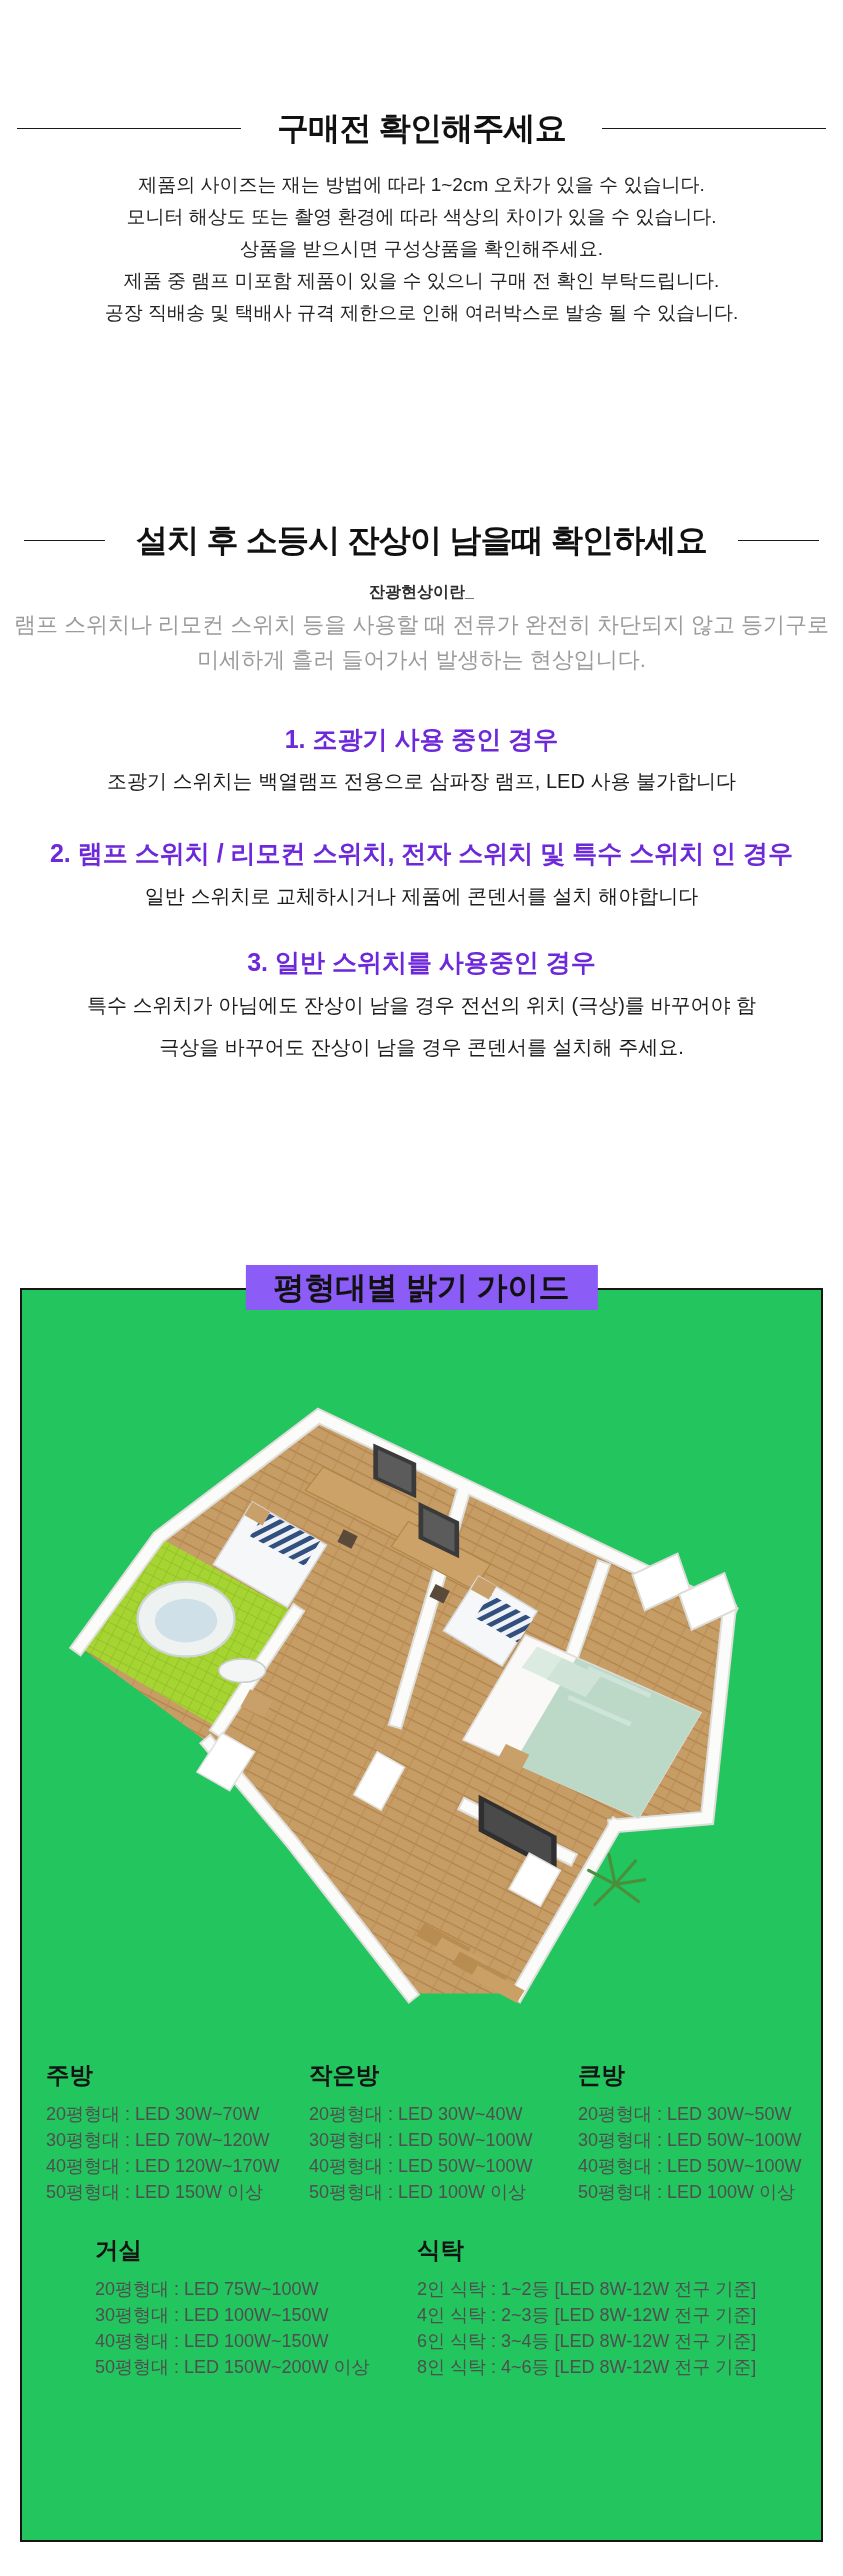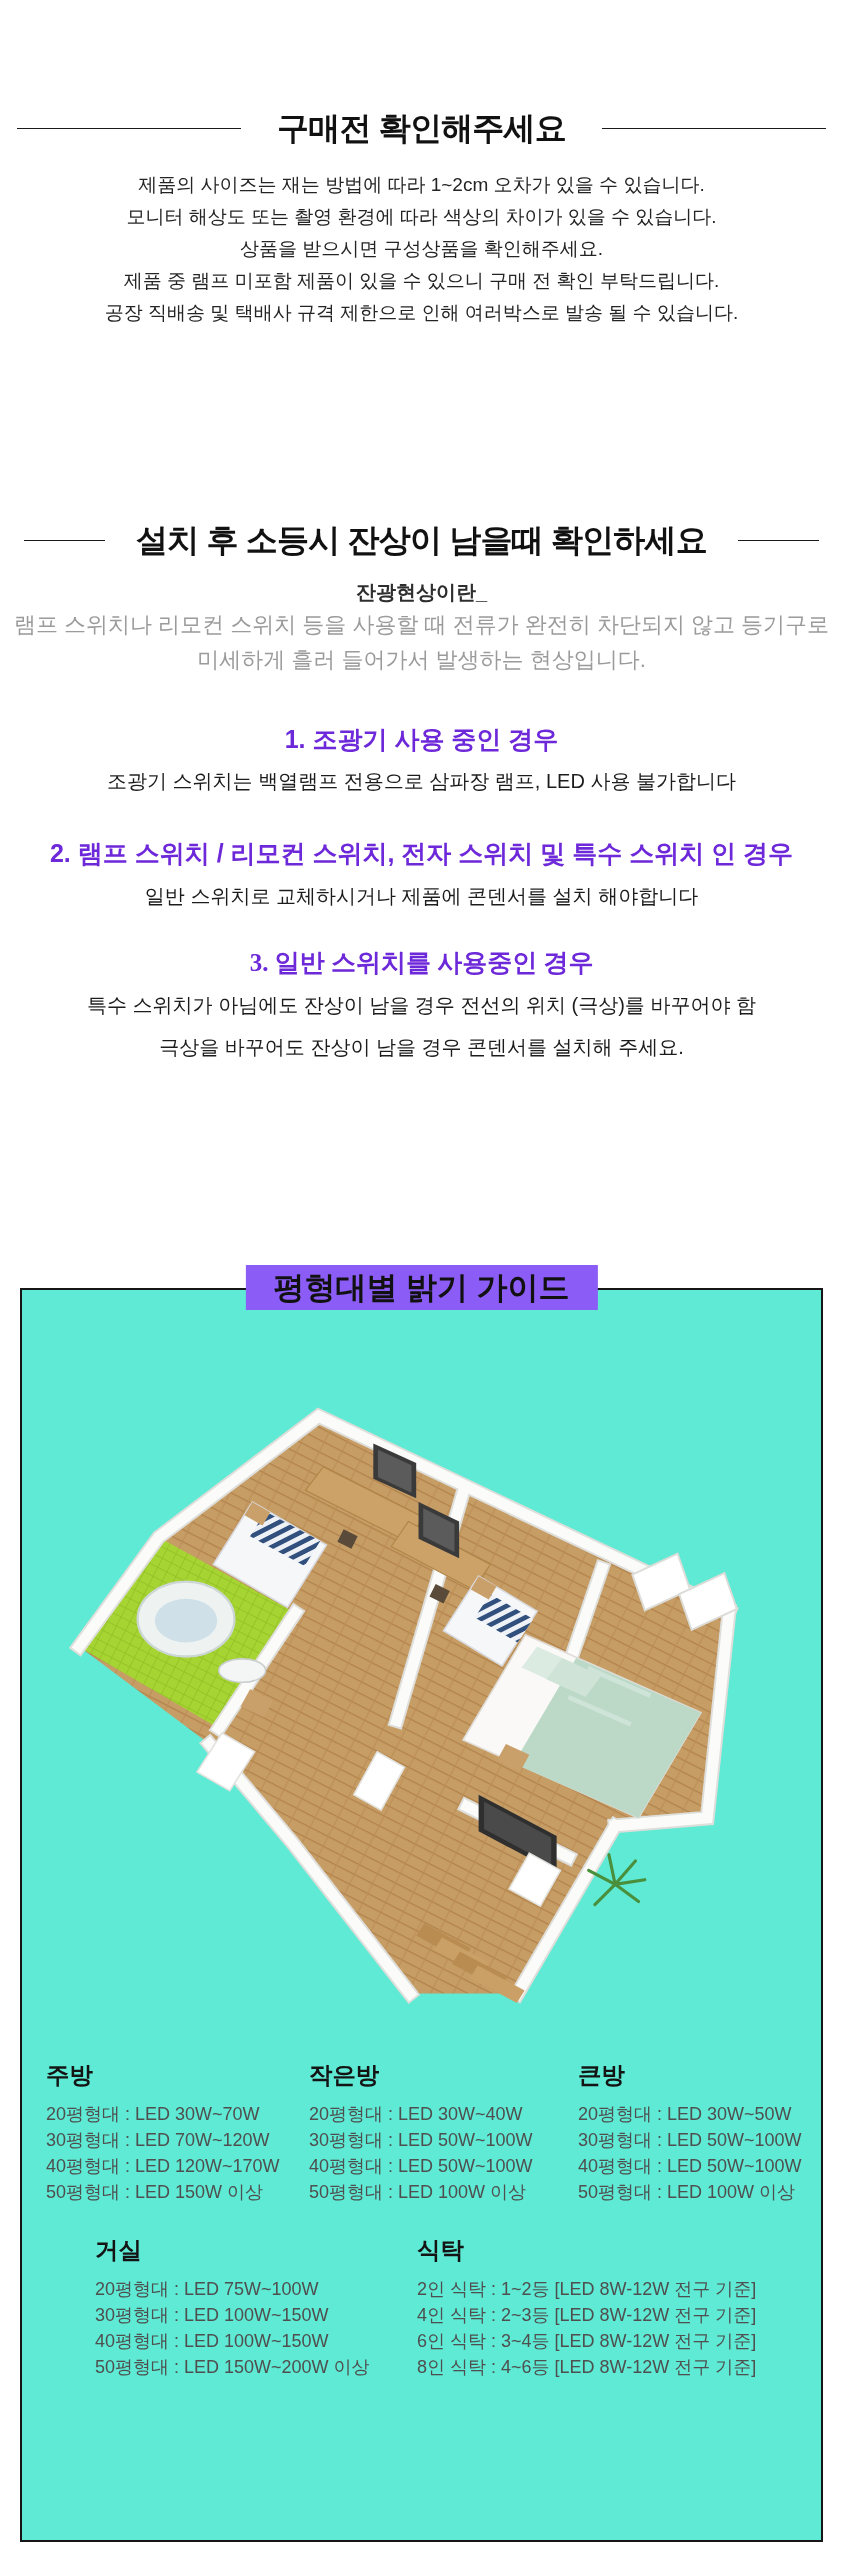--- a/index.html
+++ b/index.html
@@ -15,34 +15,34 @@
   #notice-title-row{top:106px;}
   #notice-title-row .rule{width:224px;}
   #notice-title-row .sec-title{margin:0 36px;}
   #afterglow-title-row{top:518px;}
   #afterglow-title-row .rule{width:81px;}
   #afterglow-title-row .sec-title{margin:0 31px;}
   
   .cblock{position:absolute;left:0;width:100%;text-align:center;}
   .cblock div{white-space:nowrap;}
   #notice-lines{top:169px;font-size:19px;line-height:32px;color:#242424;}
-  #afterglow-sub{top:578px;font-size:20px;line-height:28px;font-weight:600;color:#2e2e2e;}
+  #afterglow-sub{top:578px;font-size:16px;line-height:28px;font-weight:600;color:#2e2e2e;}
   #afterglow-desc{top:607px;font-size:22px;line-height:35px;color:#9b9b9b;}
   .case-head{font-size:25px;line-height:31px;font-weight:800;color:#6d28d9;}
   .case-body{font-size:20px;line-height:30px;color:#1c1c1c;}
   #case1-head{top:724px;}
   #case1-body{top:766px;}
   #case2-head{top:838px;}
   #case2-body{top:881px;}
-  #case3-head{top:947px;font-family:Liberation Serif, serif;}
+  #case3-head{top:947px;}
   #case3-body{top:984px;line-height:42px;}
   
   .guide-box{
     position:absolute;left:20px;top:1288px;width:803px;height:1254px;
-    border:2.3px solid #161616;box-sizing:border-box;background:#5eead4;
+    border:2.3px solid #161616;box-sizing:border-box;background:#22c55e;
   }
   .guide-title{
     position:absolute;top:1265px;left:50%;transform:translateX(-50%);
     background:#8b5cf6;padding:0 28px;font-size:31px;font-weight:800;color:#111;
     line-height:45px;white-space:nowrap;z-index:2;
   }
   .floor-plan{position:absolute;left:47px;top:95px;width:710px;height:632px;}
   
   .room-col{position:absolute;}
   .room-col h3{margin:0 0 11px 0;font-size:23.4px;font-weight:800;color:#141414;line-height:30px;white-space:nowrap;}

